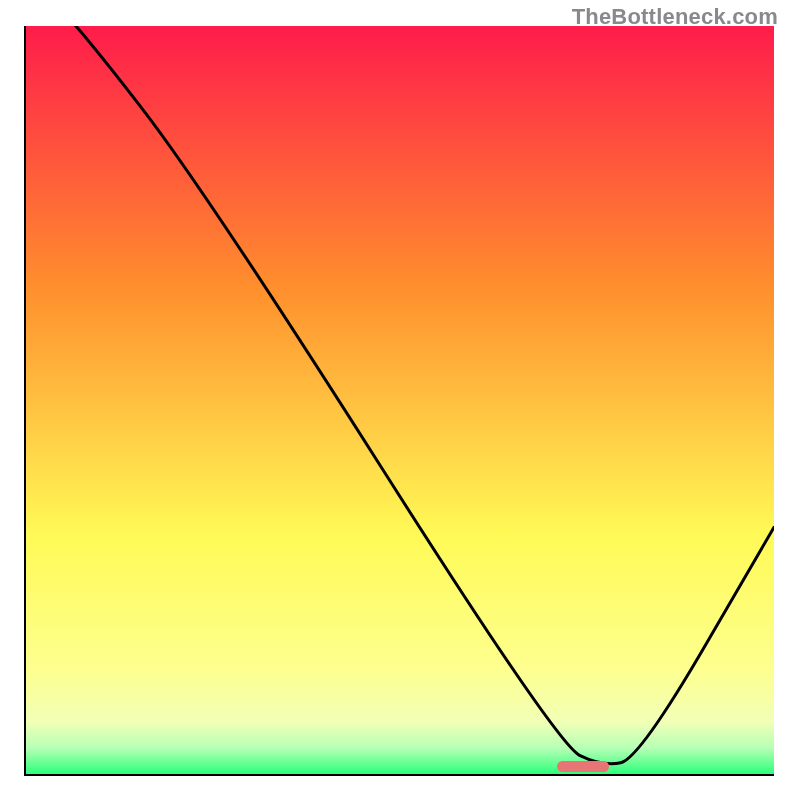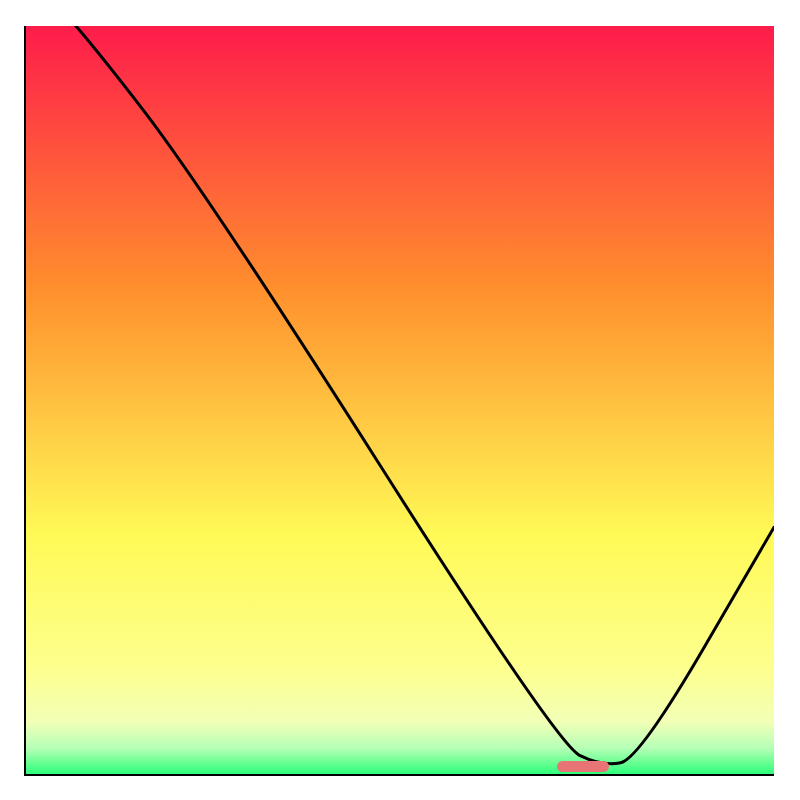--- a/index.html
+++ b/index.html
@@ -98,14 +98,15 @@
       <path id="curve-path" d="M 0.0 -52.4 Q 0.0 -52.4 26.2 -26.2 Q 52.4 0.0 115.9 82.3 Q 179.5 164.6 355.3 441.3 Q 531.1 718.1 553.5 729.3 Q 576.0 740.5 594.7 736.8 Q 613.4 733.0 680.7 617.1 T 748.0 501.2" fill="none" stroke="#000000" stroke-width="3" stroke-linejoin="round" stroke-linecap="round"></path>
     </svg>
 
     <div id="marker" class="marker" style="left: 531.1px; width: 52.4px; top: 734.5px;"></div>
 
   </div>
 
   <div class="axis-line axis-x"></div>
   <div class="axis-line axis-y"></div>
 
+  <div class="watermark">TheBottleneck.com</div>
 
 </div>
 
 </body></html>

